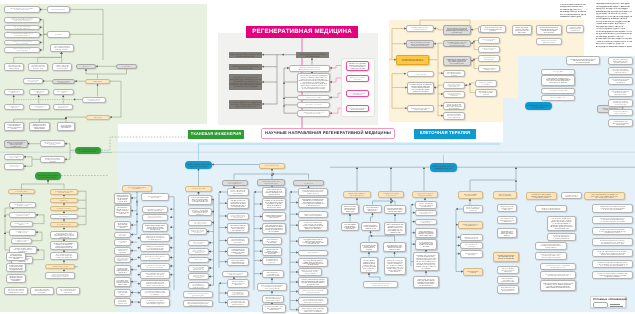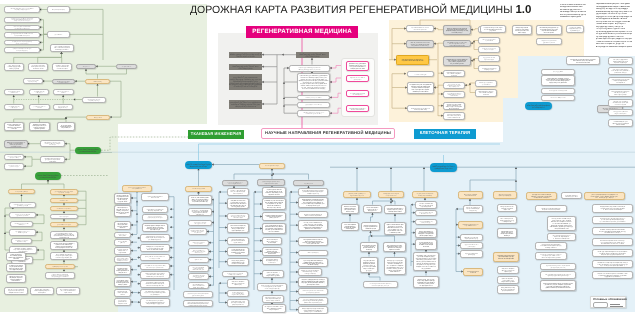--- a/index.html
+++ b/index.html
@@ -2215,14 +2215,13 @@
         </svg>
       </div>
       <div class="nd w" style="left: 188px; top: 281.5px; width: 21px; height: 7.5px;">
         <svg class="txt" viewBox="0 0 21 7.5">
           <text x="10.5" y="2.53" font-size="1.68" text-anchor="middle" fill="#4a4a4a">еи еПчКчмф ОеПГ Т</text>
           <text x="10.5" y="4.35" font-size="1.68" text-anchor="middle" fill="#4a4a4a">юше ъЕоиВъм бНк з</text>
           <text x="10.5" y="6.17" font-size="1.68" text-anchor="middle" fill="#4a4a4a">чбВпГ ал ЕП чмчнэ</text>
         </svg>
       </div>
     </div>
-<div id="title"><span>ДОРОЖНАЯ КАРТА РАЗВИТИЯ РЕГЕНЕРАТИВНОЙ МЕДИЦИНЫ</span> <span class="v">1.0</span></div>
 </div>
 
 </body></html>

